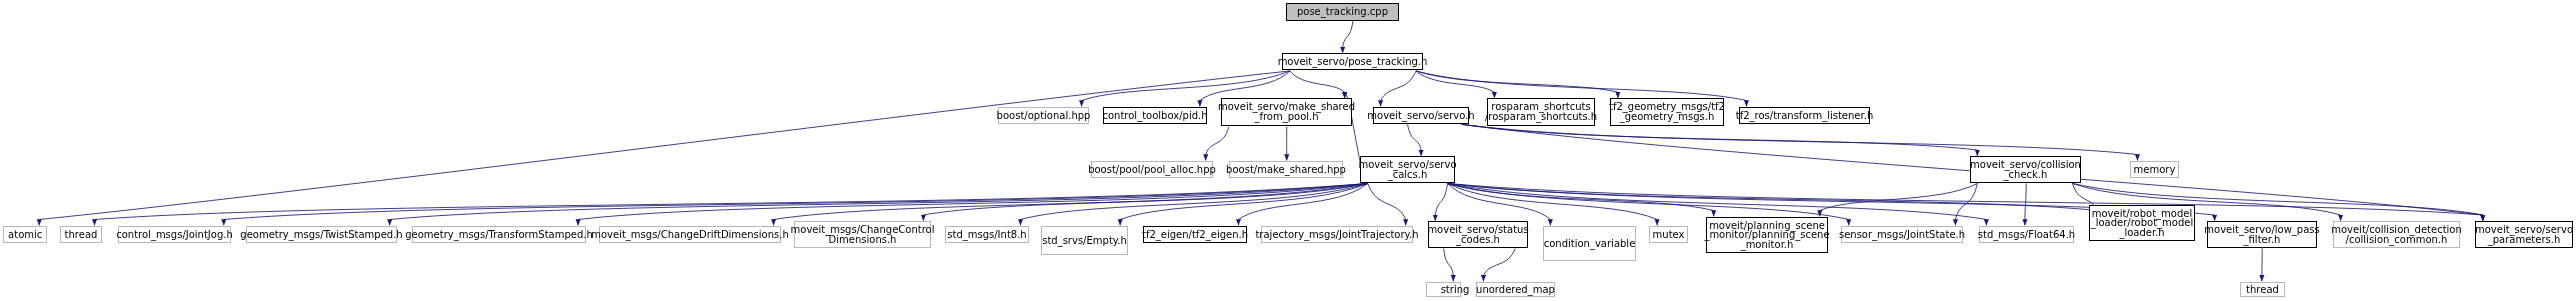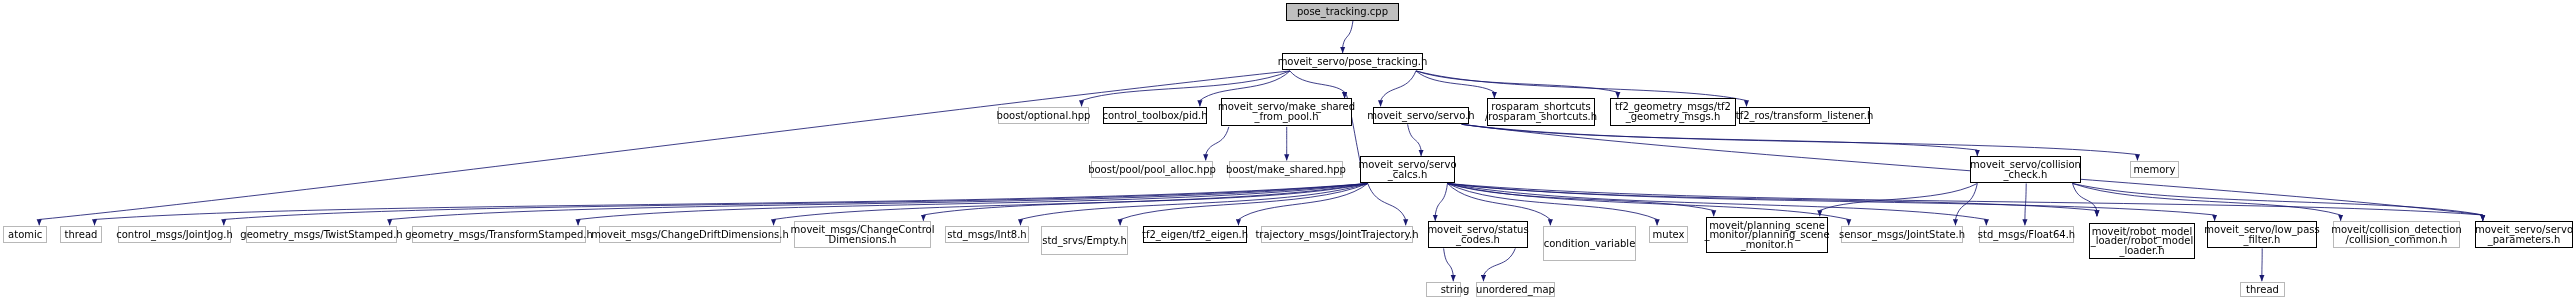--- a/index.html
+++ b/index.html
@@ -99,21 +99,21 @@
   <div id="node-layer">
       <div class="node root linked" style="left: 1286px; top: 2.6px; width: 113px; height: 18px; background: rgb(191, 191, 191);">pose_tracking.cpp</div>
       <div class="node linked" style="left: 1282px; top: 53px; width: 141px; height: 17.4px;">moveit_servo/pose_tracking.h</div>
       <div class="node plain" style="left: 998px; top: 107px; width: 91px; height: 17.4px;">boost/optional.hpp</div>
       <div class="node linked" style="left: 1103px; top: 107px; width: 104px; height: 17.4px;">control_toolbox/pid.h</div>
       <div class="node linked" style="left: 1221px; top: 98px; width: 131px; height: 28px;">moveit_servo/make_shared
 _from_pool.h</div>
       <div class="node linked" style="left: 1373px; top: 107px; width: 96px; height: 17.4px;">moveit_servo/servo.h</div>
       <div class="node linked" style="left: 1487px; top: 98px; width: 108px; height: 28px;">rosparam_shortcuts
 /rosparam_shortcuts.h</div>
-      <div class="node linked" style="left: 1610px; top: 98px; width: 126px; height: 28px;">tf2_geometry_msgs/tf2
+      <div class="node linked" style="left: 1610px; top: 98px; width: 114px; height: 28px;">tf2_geometry_msgs/tf2
 _geometry_msgs.h</div>
       <div class="node linked" style="left: 1739px; top: 107px; width: 131px; height: 17.4px;">tf2_ros/transform_listener.h</div>
       <div class="node plain" style="left: 1091px; top: 161px; width: 122px; height: 17.4px;">boost/pool/pool_alloc.hpp</div>
       <div class="node plain" style="left: 1229px; top: 161px; width: 114px; height: 17.4px;">boost/make_shared.hpp</div>
       <div class="node linked" style="left: 1360px; top: 156px; width: 95px; height: 27px;">moveit_servo/servo
 _calcs.h</div>
       <div class="node linked" style="left: 1970px; top: 156px; width: 111px; height: 27px;">moveit_servo/collision
 _check.h</div>
       <div class="node plain" style="left: 2130px; top: 161px; width: 49px; height: 16.7px;">memory</div>
       <div class="node plain" style="left: 3.2px; top: 226px; width: 44px; height: 17.4px;">atomic</div>
@@ -130,21 +130,21 @@
       <div class="node plain" style="left: 1261px; top: 226px; width: 152px; height: 17.4px;">trajectory_msgs/JointTrajectory.h</div>
       <div class="node linked" style="left: 1428px; top: 221px; width: 100px; height: 27px;">moveit_servo/status
 _codes.h</div>
       <div class="node plain" style="left: 1543px; top: 226px; width: 93px; height: 35px;">condition_variable</div>
       <div class="node plain" style="left: 1649px; top: 226px; width: 39px; height: 17.4px;">mutex</div>
       <div class="node linked" style="left: 1706px; top: 217px; width: 122px; height: 36px;">moveit/planning_scene
 _monitor/planning_scene
 _monitor.h</div>
       <div class="node plain" style="left: 1841px; top: 226px; width: 122px; height: 17.4px;">sensor_msgs/JointState.h</div>
       <div class="node plain" style="left: 1979px; top: 226px; width: 95px; height: 17.4px;">std_msgs/Float64.h</div>
-      <div class="node linked" style="left: 2089px; top: 223px; width: 106px; height: 36px;">moveit/robot_model
+      <div class="node linked" style="left: 2089px; top: 205px; width: 106px; height: 36px;">moveit/robot_model
 _loader/robot_model
 _loader.h</div>
       <div class="node linked" style="left: 2207px; top: 221px; width: 110px; height: 27px;">moveit_servo/low_pass
 _filter.h</div>
       <div class="node plain" style="left: 2333px; top: 221px; width: 127px; height: 27px;">moveit/collision_detection
 /collision_common.h</div>
       <div class="node linked" style="left: 2475px; top: 221px; width: 98px; height: 27px;">moveit_servo/servo
 _parameters.h</div>
       <div class="node plain" style="left: 1426px; top: 282px; width: 35px; height: 15.4px; padding-left: 23px;">string</div>
       <div class="node plain" style="left: 1476px; top: 282px; width: 79px; height: 15.4px;">unordered_map</div>

